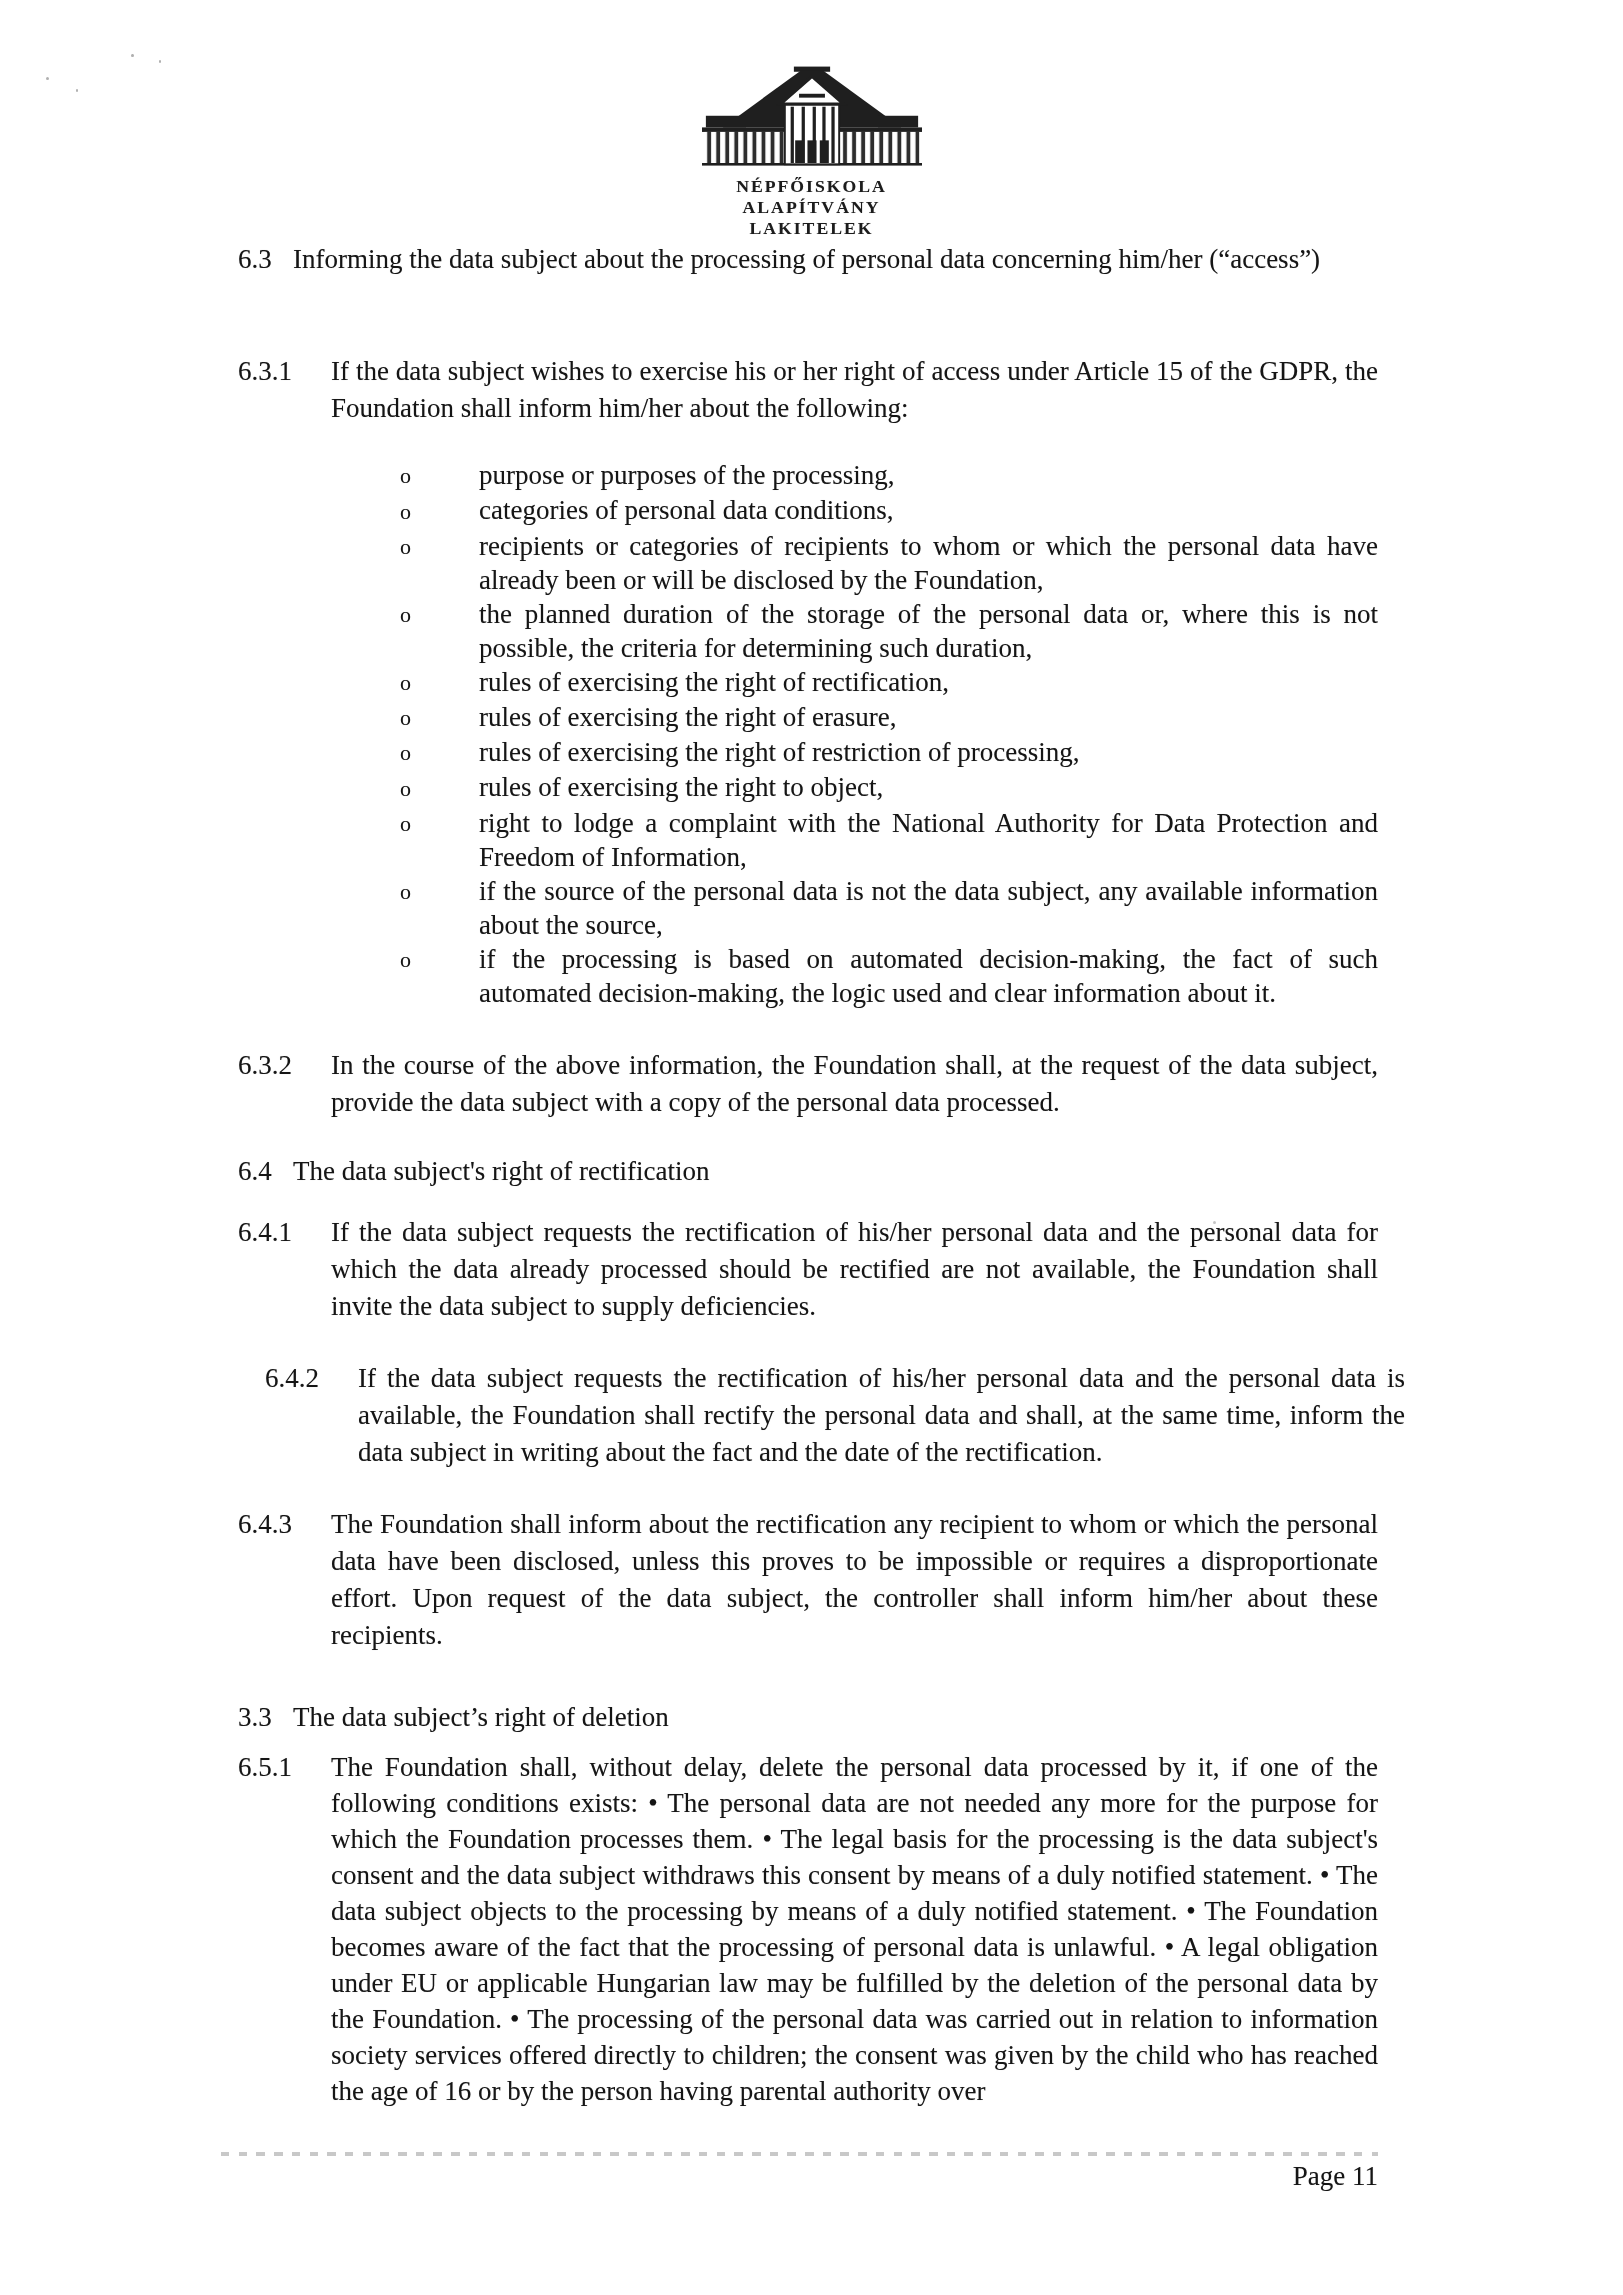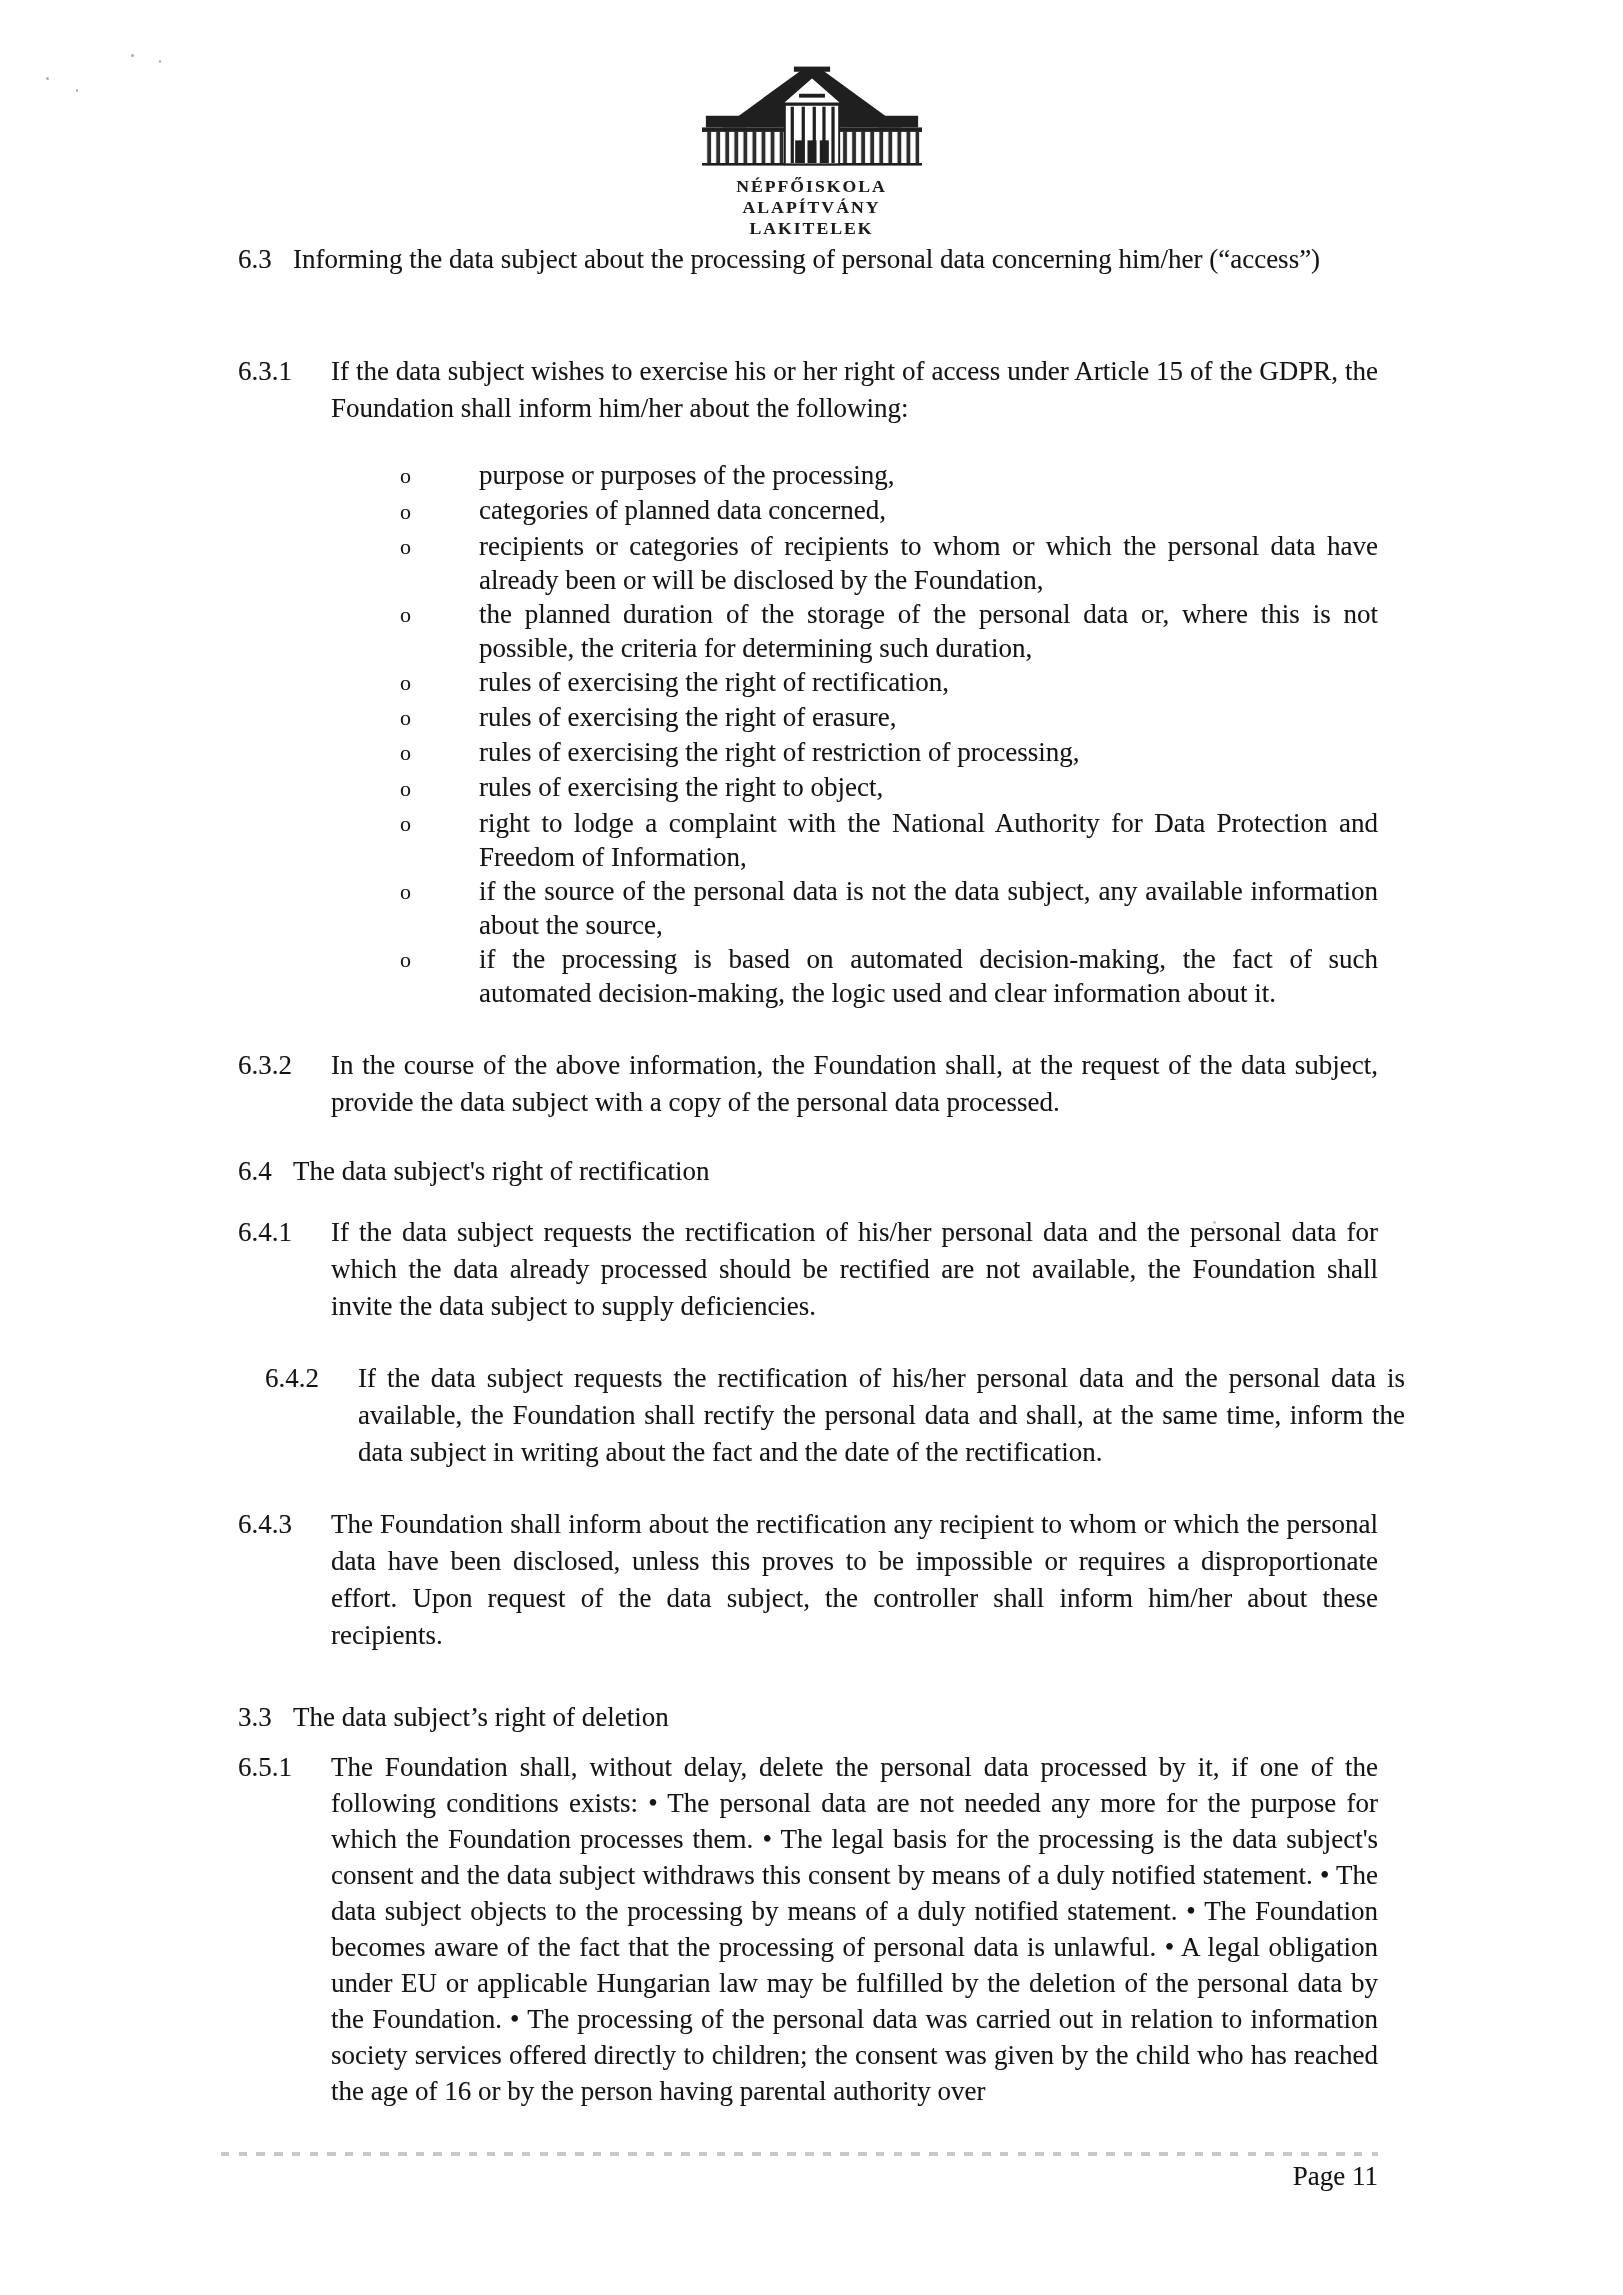--- a/index.html
+++ b/index.html
@@ -90,21 +90,21 @@
     <div class="p-text">If the data subject wishes to exercise his or her right of access under Article 15 of the GDPR, the Foundation shall inform him/her about the following:</div>
   </div>
 
   <div class="bullets">
     <div class="bullet-row">
       <span class="bullet-marker">o</span>
       <div class="bullet-text">purpose or purposes of the processing,</div>
     </div>
     <div class="bullet-row">
       <span class="bullet-marker">o</span>
-      <div class="bullet-text">categories of planned data concerned,</div>
+      <div class="bullet-text">categories of personal data conditions,</div>
     </div>
     <div class="bullet-row">
       <span class="bullet-marker">o</span>
       <div class="bullet-text">recipients or categories of recipients to whom or which the personal data have already been or will be disclosed by the Foundation,</div>
     </div>
     <div class="bullet-row">
       <span class="bullet-marker">o</span>
       <div class="bullet-text">the planned duration of the storage of the personal data or, where this is not possible, the criteria for determining such duration,</div>
     </div>
     <div class="bullet-row">

